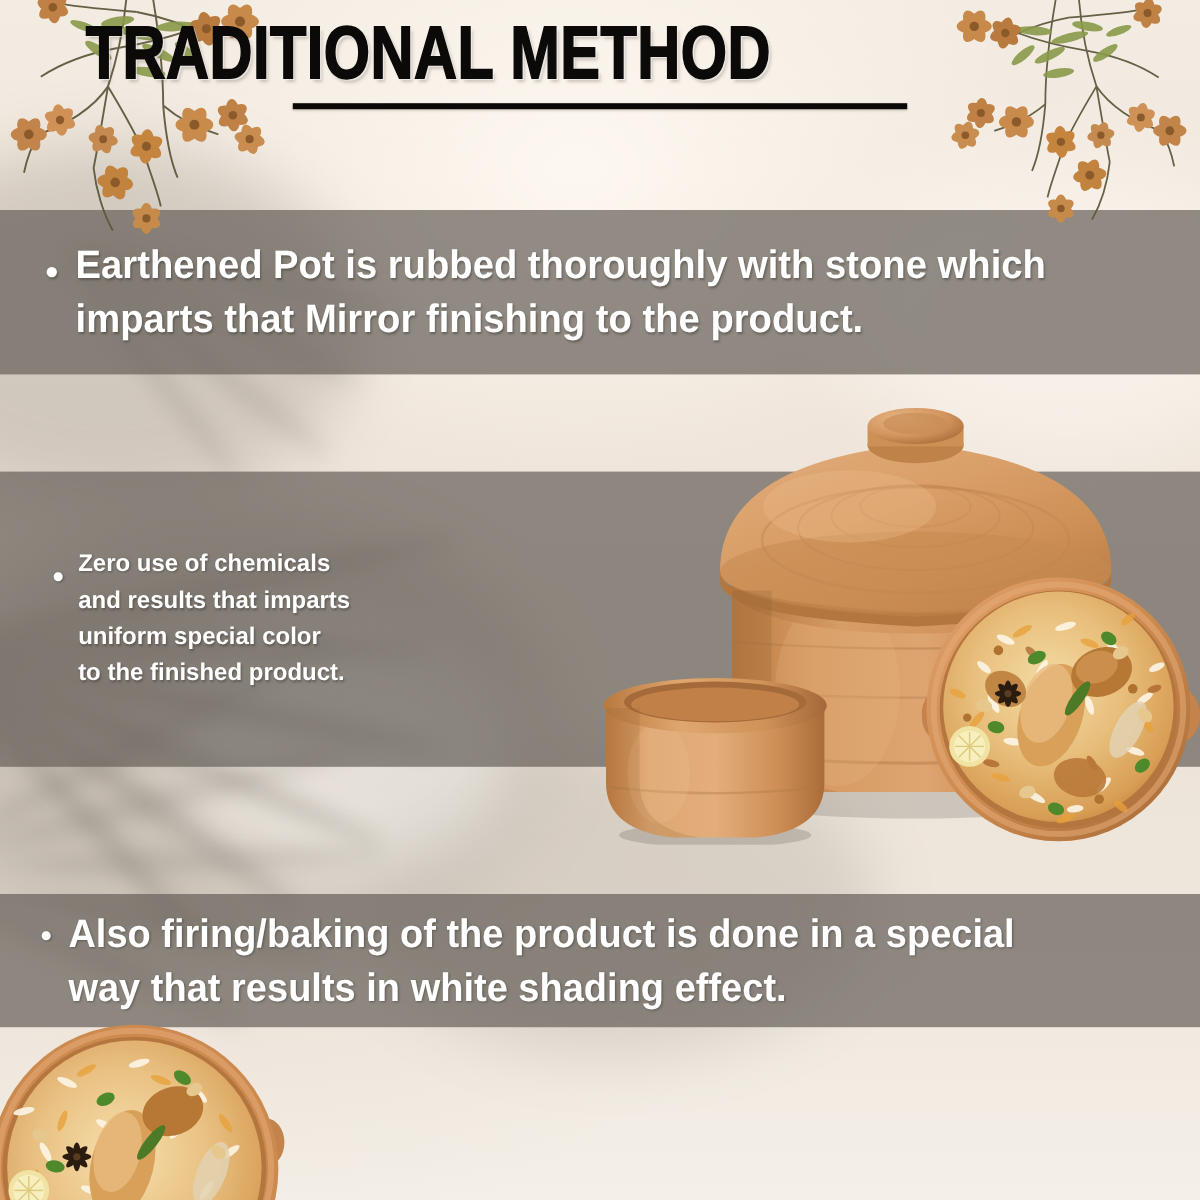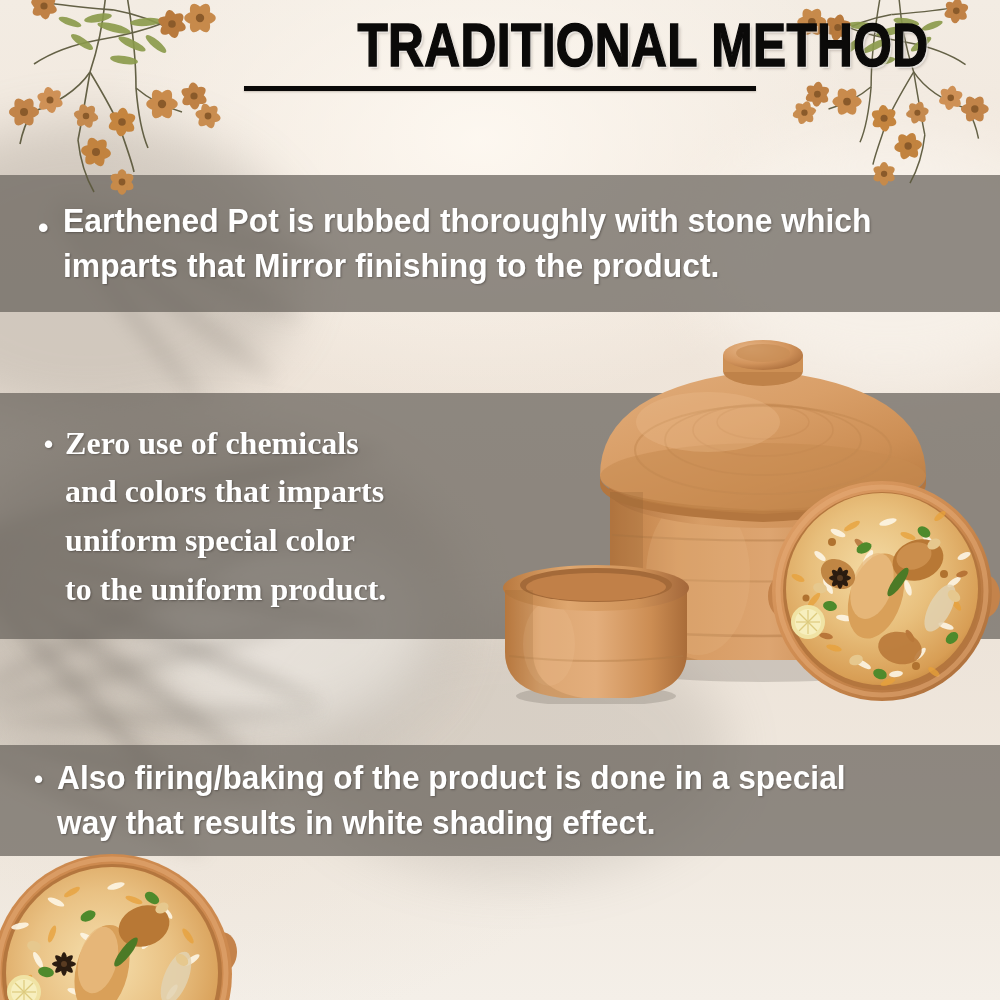--- a/index.html
+++ b/index.html
@@ -56,21 +56,21 @@
     background: #fdfaf5;
     border-radius: 50%;
     filter: blur(30px);
     opacity: .55;
   }
 
   
   .title-wrap {
     position: absolute;
     top: 16px; left: 0; right: 0;
-    text-align: right;
+    text-align: left;
     z-index: 24;
   }
   .poster-title {
     display: inline-block;
     font-family: "Liberation Sans", sans-serif;
     font-weight: 700;
     font-size: 62px;
     line-height: 0.95;
     letter-spacing: 0.5px;
     color: #0b0a09;
@@ -122,21 +122,21 @@
   .btext { flex: 1 1 auto; }
 
   
   #band1 .bullet-block { padding-left: 38px; padding-right: 28px; width: 100%; box-sizing: border-box; }
   #band1 .dot { margin-right: 14px; margin-top: 14px; }
   #band1 .btext { font-size: 33px; line-height: 1.34; transform: scaleX(0.965); transform-origin: left center; }
 
   
   #band2 .bullet-block { padding-left: 44px; }
   #band2 .dot { margin-right: 12px; margin-top: 12px; font-size: 26px; }
-  #band2 .btext { font-size: 32px; line-height: 1.52; font-family: Liberation Serif, serif; }
+  #band2 .btext { font-size: 20px; line-height: 1.52; }
 
   
   #band3 .bullet-block { padding-left: 34px; padding-right: 28px; width: 100%; box-sizing: border-box; }
   #band3 .dot { margin-right: 14px; margin-top: 10px; font-size: 26px; }
   #band3 .btext { font-size: 33px; line-height: 1.36; transform: scaleX(0.96); transform-origin: left center; }
 
   
   .spray { position: absolute; top: 0; z-index: 22; pointer-events: none; }
   #spray-left  { left: -14px;  width: 270px; height: 210px; }
   #spray-right { right: -10px; width: 250px; height: 205px; transform: scaleX(-1); }
@@ -486,23 +486,23 @@
       </div>
     </div>
   </div>
 
   <div class="band" id="band2">
     <div class="bullet-block">
       <div class="bullet-row">
         <span class="dot">•</span>
         <span class="btext">
           <span> Zero use of chemicals</span><br>
-          <span>and colors that imparts</span><br>
+          <span>and results that imparts</span><br>
           <span>uniform special color</span><br>
-          <span>to the uniform product.</span>
+          <span>to the finished product.</span>
         </span>
       </div>
     </div>
   </div>
 
   <div class="band" id="band3">
     <div class="bullet-block">
       <div class="bullet-row">
         <span class="dot">•</span>
         <span class="btext">

